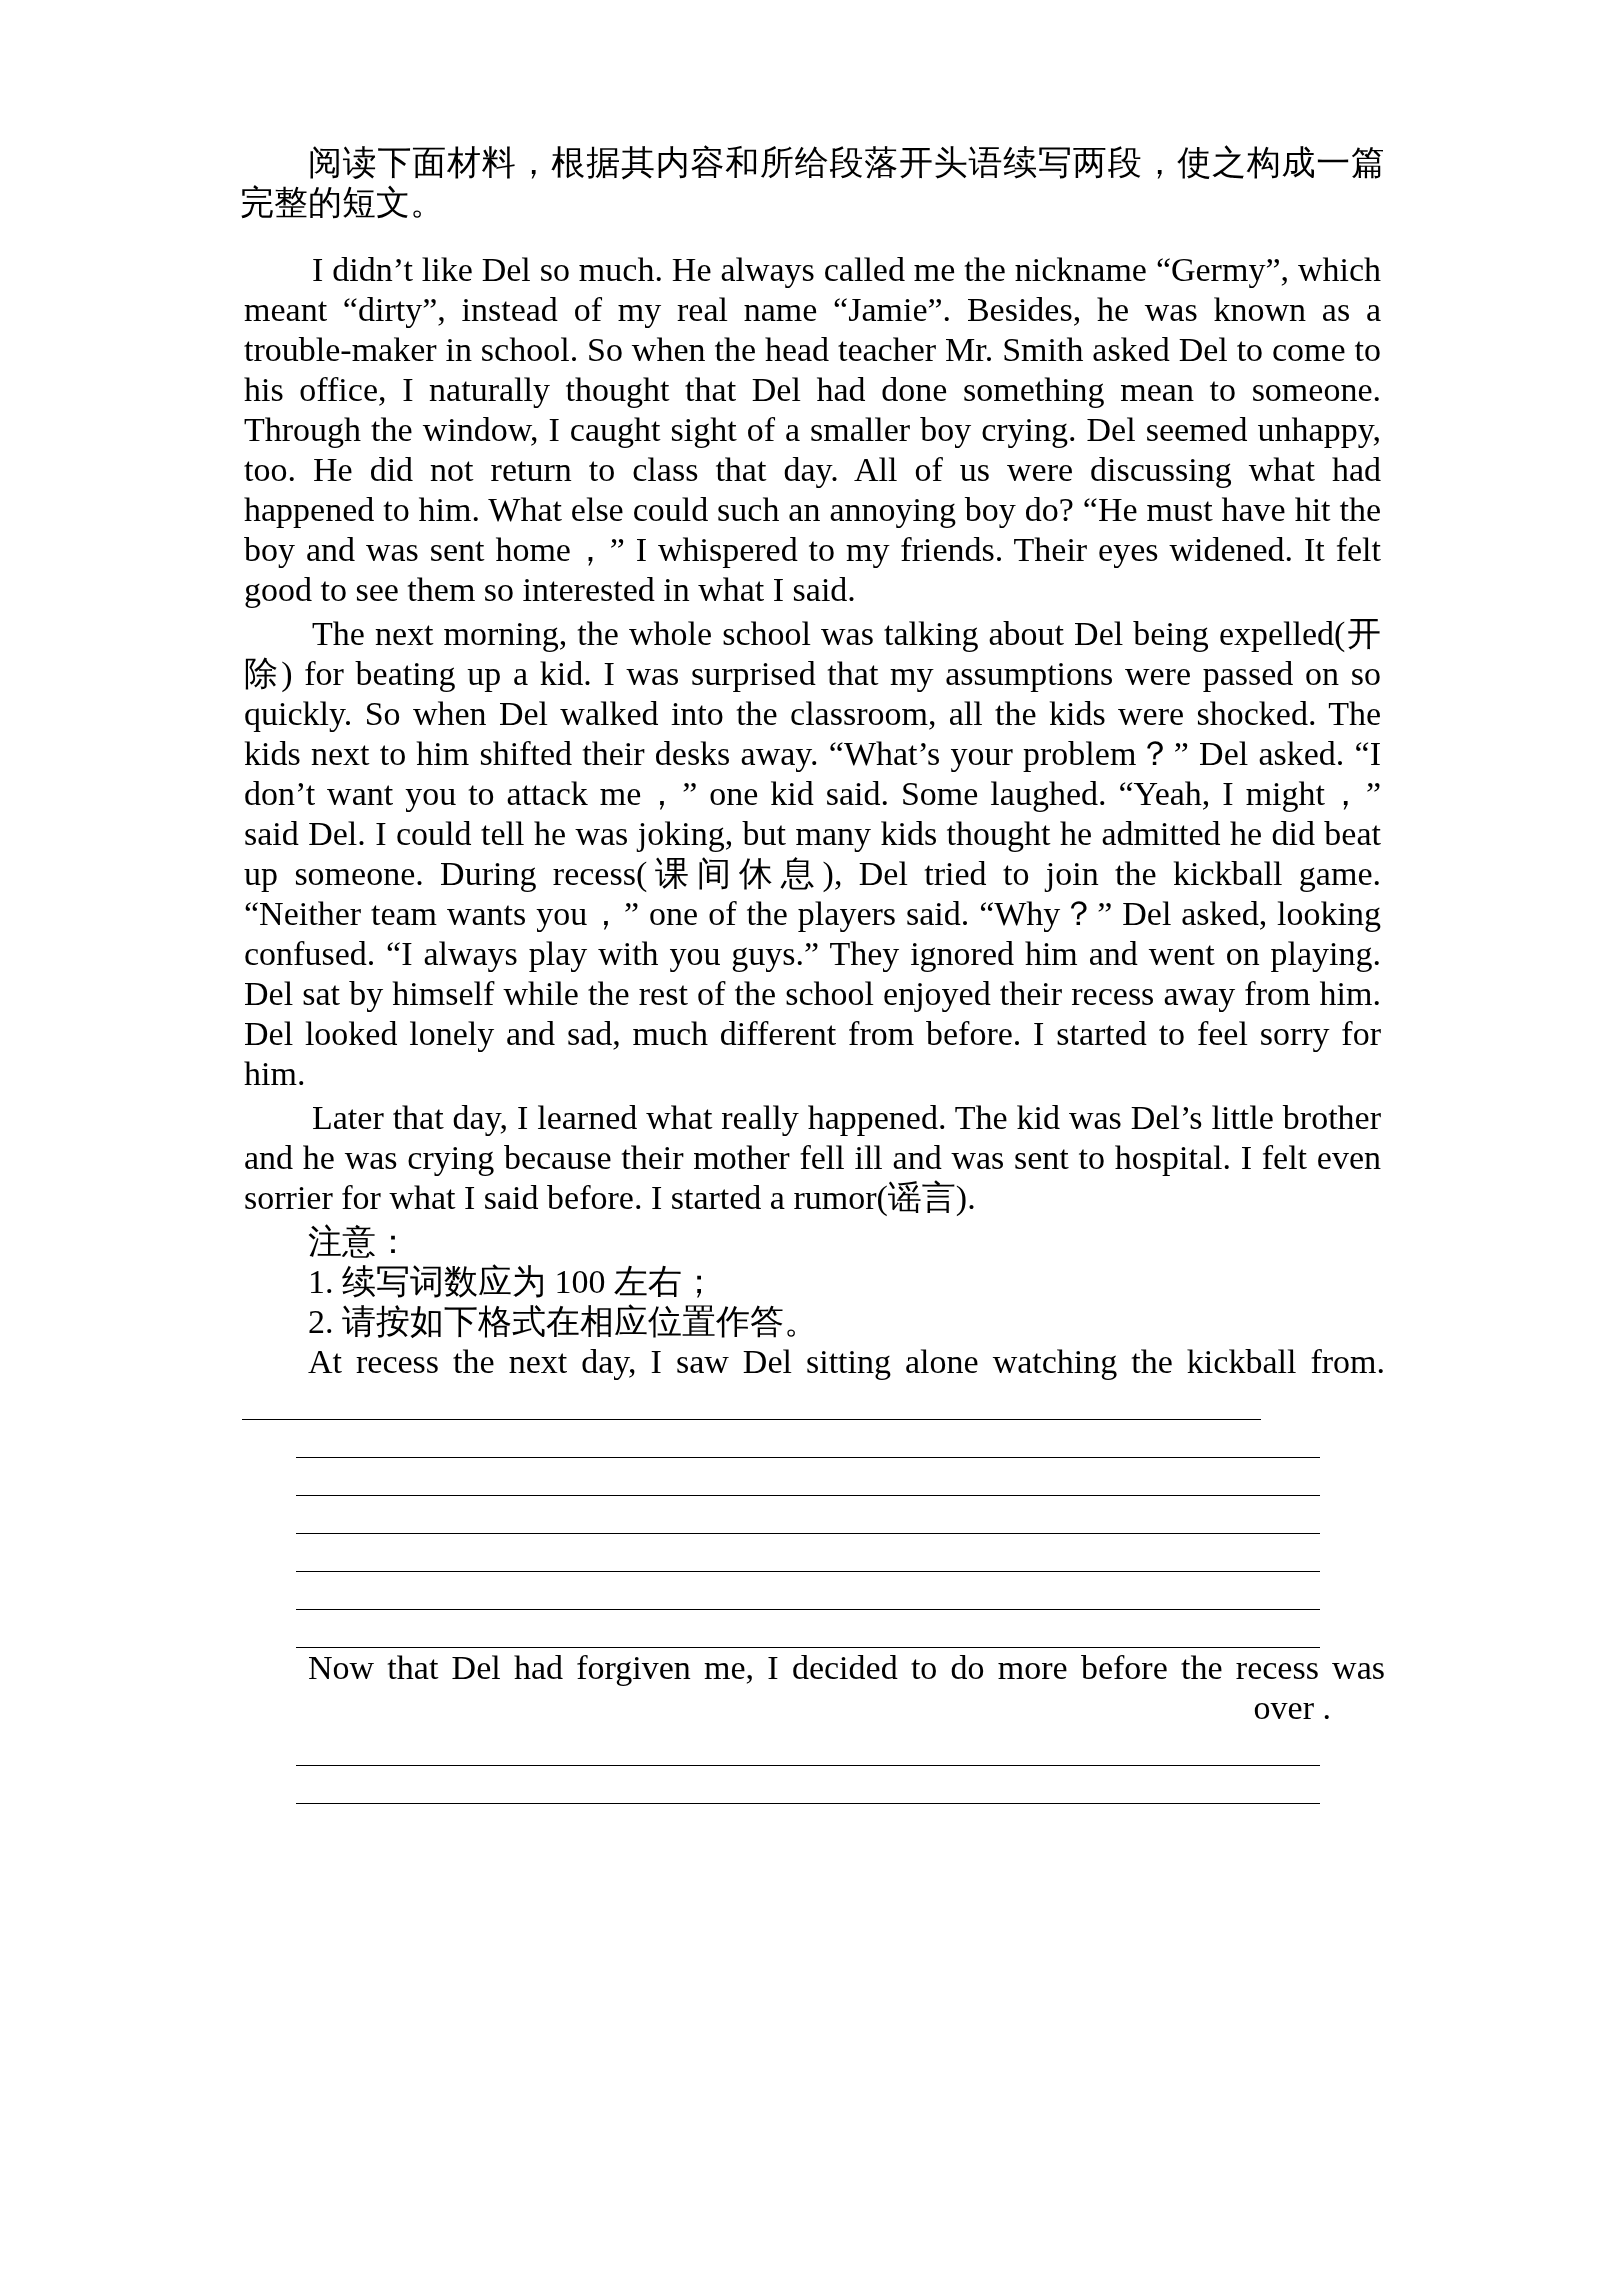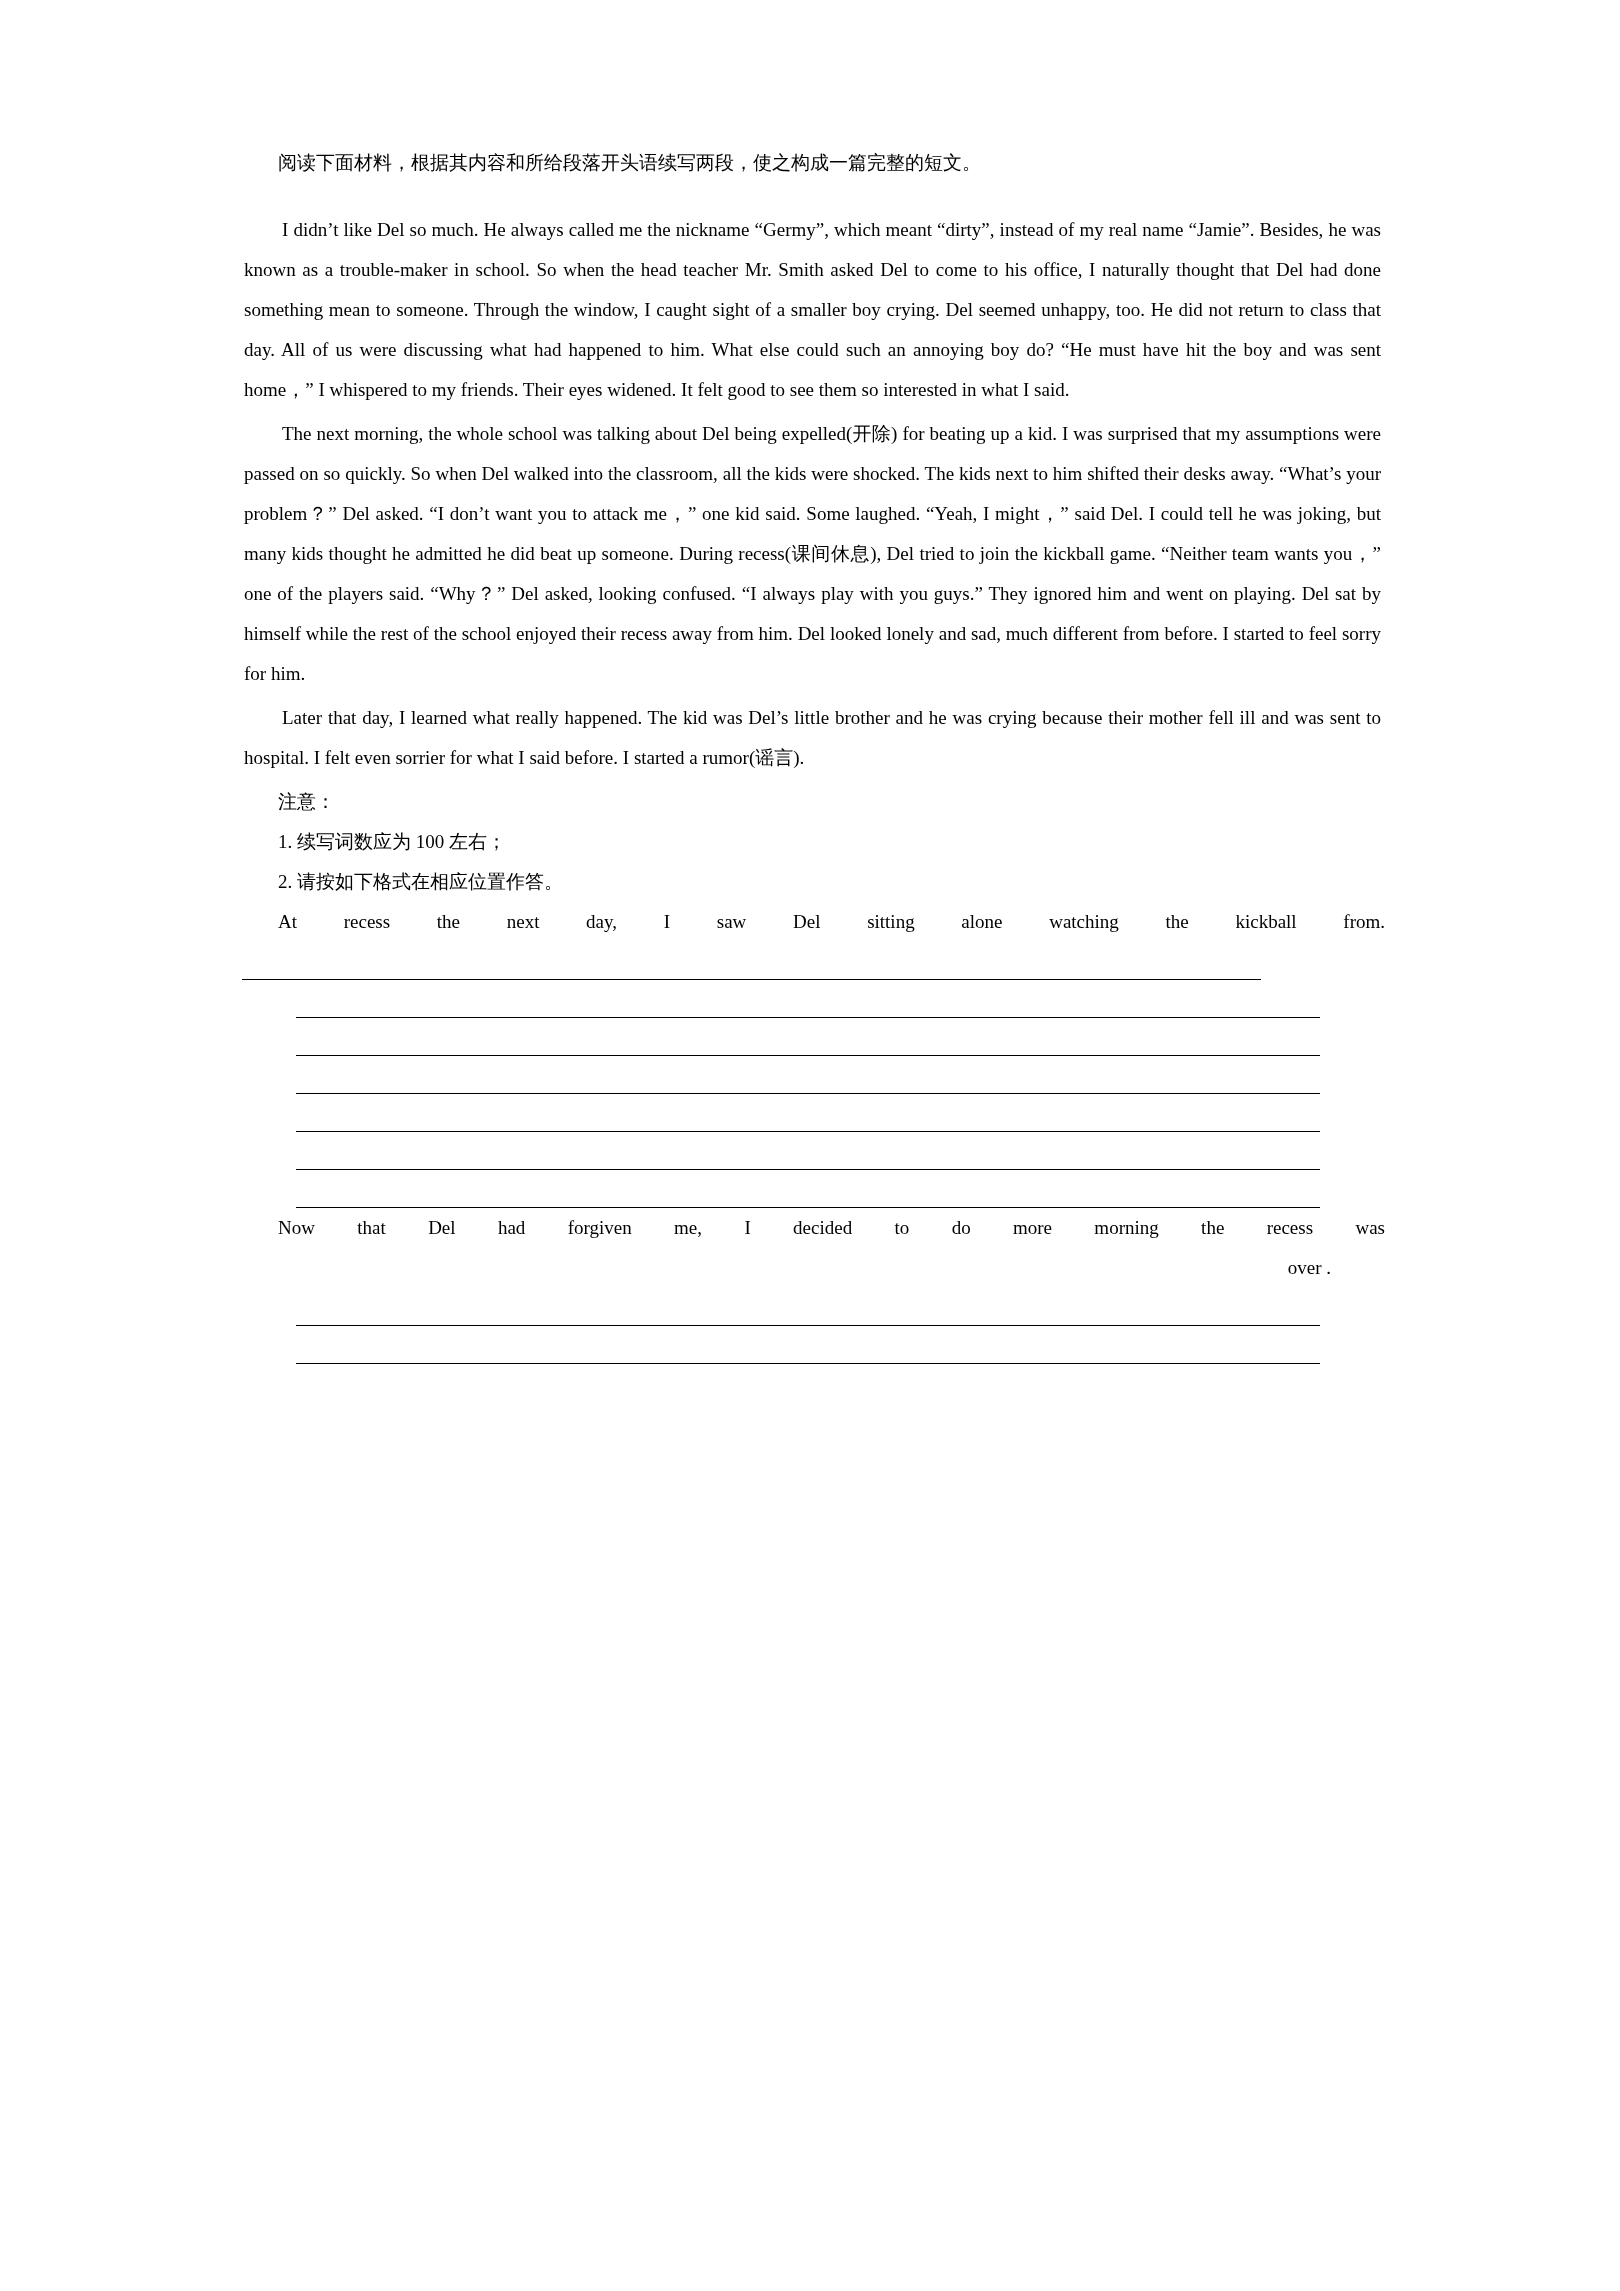--- a/index.html
+++ b/index.html
@@ -12,21 +12,21 @@
     height: 2292px;
     position: relative;
     font-family: "Liberation Serif", "DejaVu Serif", serif;
     color: #000000;
   }
   .page {
     position: absolute;
     left: 240px;
     top: 143px;
     width: 1145px;
-    font-size: 19px;
+    font-size: 34px;
     line-height: 40px;
     text-align: justify;
   }
   .instruction {
     text-indent: 2em;
     margin: 0 0 27.4px 0;
   }
   .para {
     text-indent: 2em;
     margin: 4px;
@@ -93,21 +93,21 @@
   <p class="starter">At recess the next day, I saw Del sitting alone watching the kickball from.</p>
 
   <div class="answer-line full"></div>
   <div class="answer-line ind"></div>
   <div class="answer-line ind"></div>
   <div class="answer-line ind"></div>
   <div class="answer-line ind"></div>
   <div class="answer-line ind"></div>
   <div class="answer-line ind"></div>
 
-  <p class="starter">Now that Del had forgiven me, I decided to do more morning the recess was</p>
+  <p class="starter">Now that Del had forgiven me, I decided to do more before the recess was</p>
 
   <div class="over-line">
     <span class="txt">over .</span>
     <div class="rule"></div>
   </div>
 
   <div class="answer-line ind"></div>
   <div class="answer-line ind"></div>
 
 </div>

